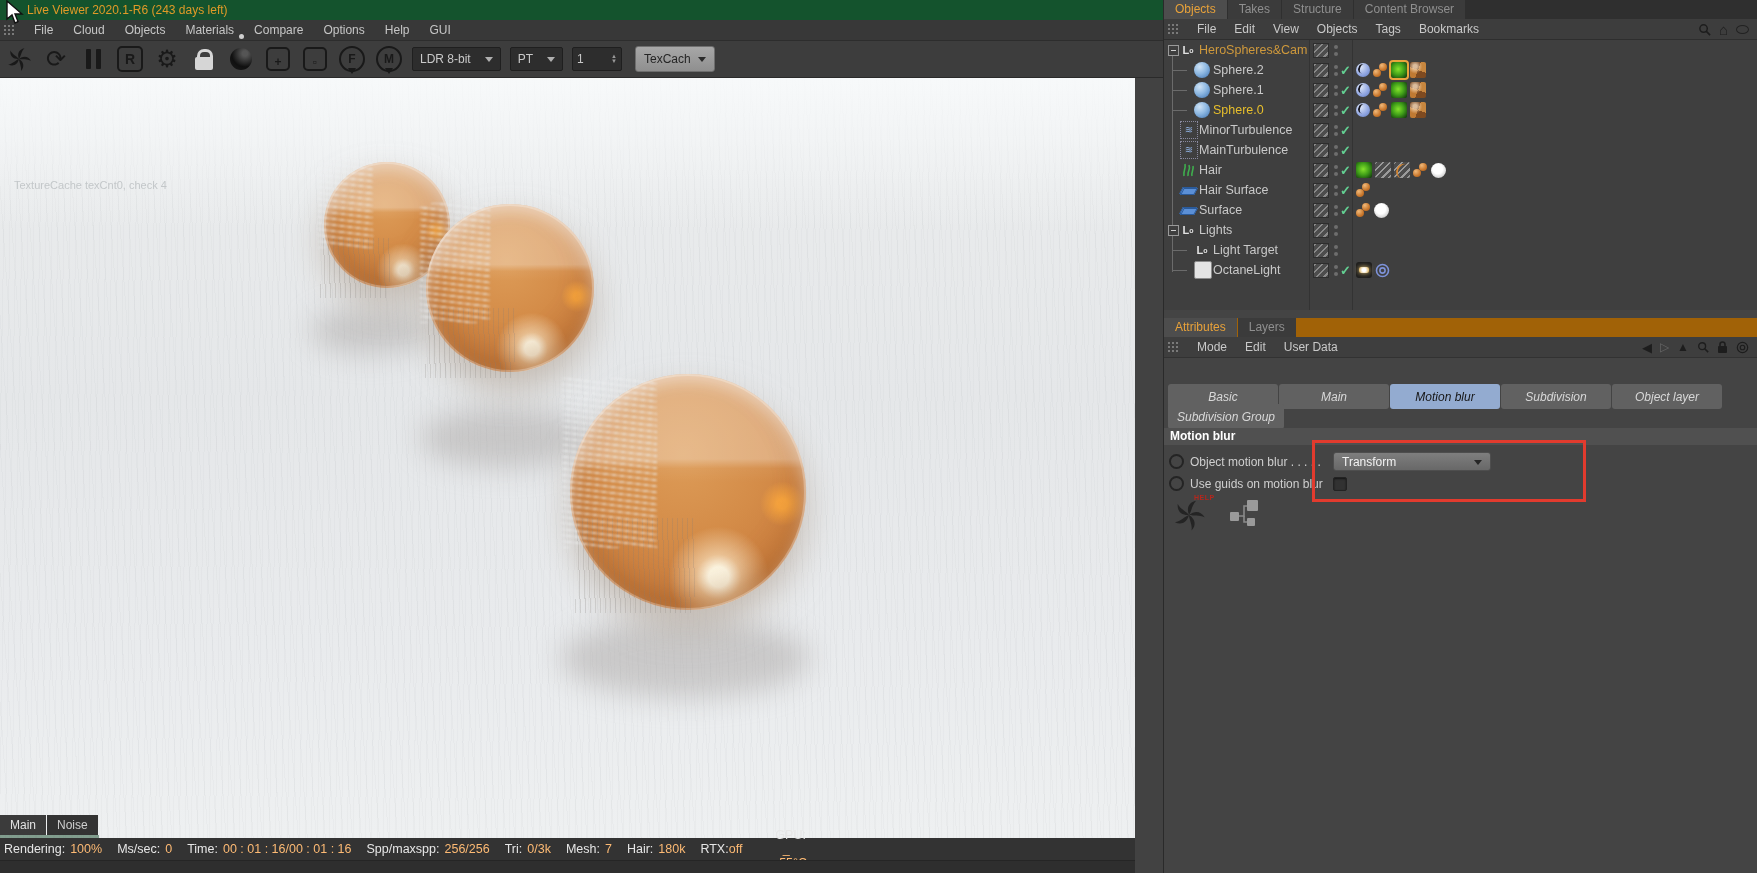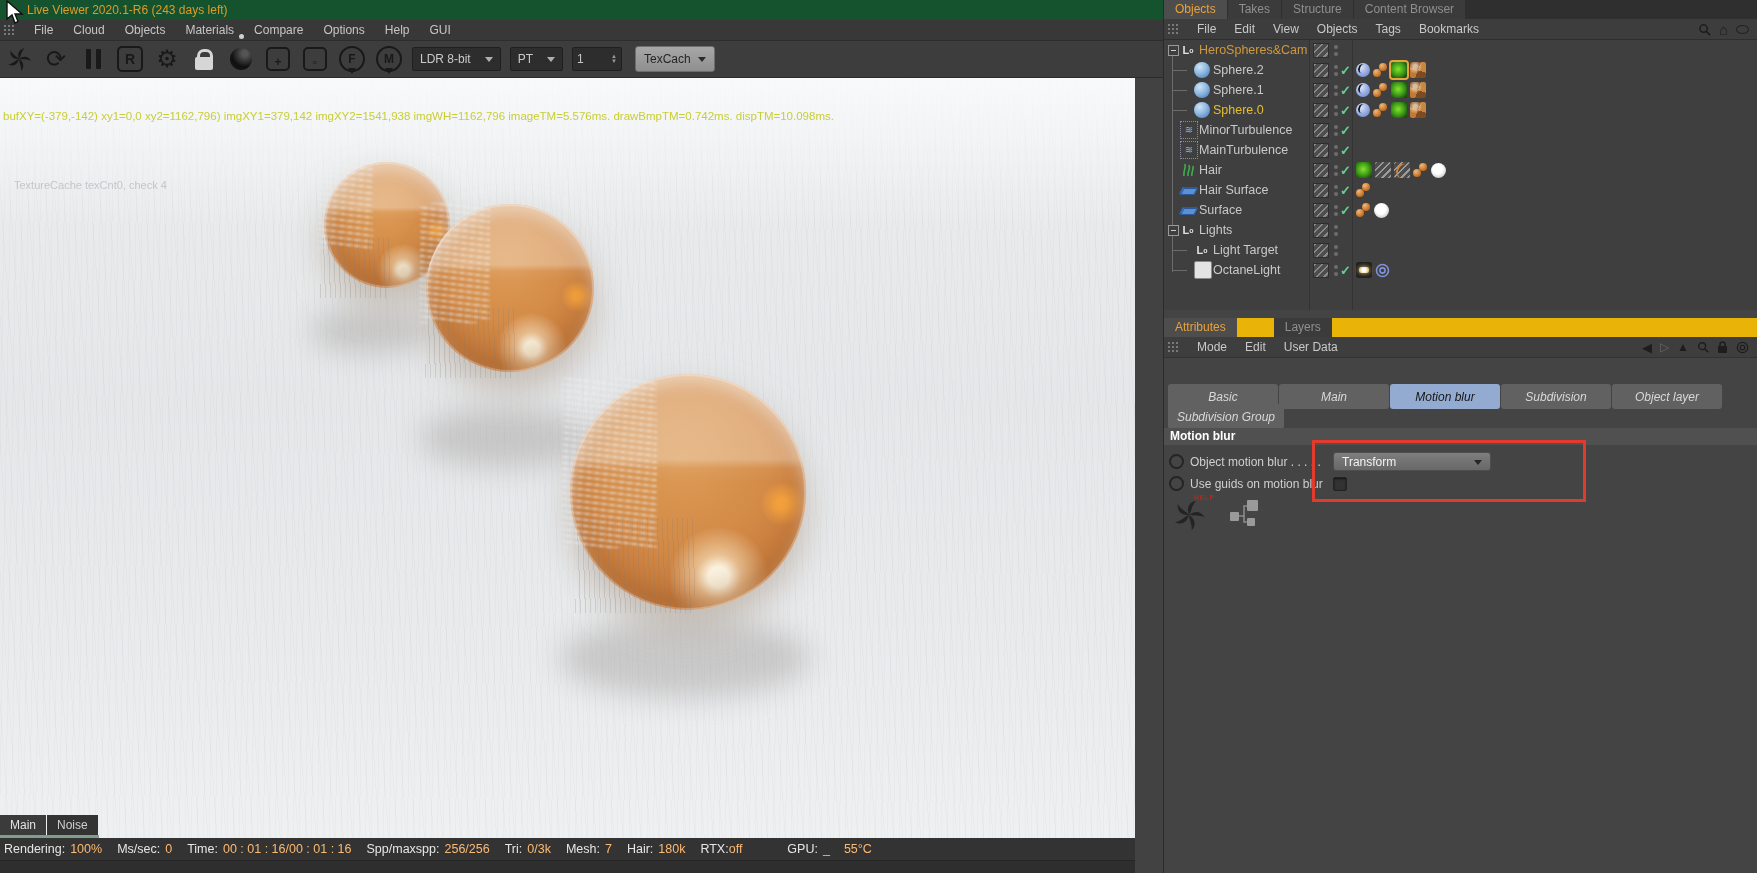--- a/index.html
+++ b/index.html
@@ -163,21 +163,21 @@
       border-left:2px solid #d8862f;border-radius:50%;transform:rotate(20deg);}
   .t-fluffy{width:15px;height:15px;border-radius:50%;
       background:radial-gradient(circle at 45% 40%,#ffffff 0 40%,#d8d8d8 68%,rgba(190,190,190,0) 100%);
       filter:blur(.4px);}
   .t-light{width:16px;height:16px;background:#1d1d1d;border-radius:3px;position:relative;}
   .t-light:after{content:"";position:absolute;left:3px;top:5px;width:10px;height:6px;border-radius:2px;
       background:radial-gradient(circle,#fff 0 30%,#e2bd72 80%);box-shadow:0 0 5px #e8c87a;}
   .t-target{width:15px;height:15px;}
 
   
-  #attr-tabs{left:0;top:318px;width:100%;height:19px;background:#eab308;display:flex;gap:36px;}
+  #attr-tabs{left:0;top:318px;width:100%;height:19px;background:#a16207;display:flex;}
   #attr-menu{left:0;top:337px;width:100%;height:21px;background:#3e3e3e;border-bottom:1px solid #323232;
              display:flex;align-items:center;font-size:12px;color:#c9c9c9;box-sizing:border-box;}
   #attr-title{left:0;top:360px;width:100%;height:22px;display:flex;align-items:center;font-size:12.5px;color:#dadada;gap:7px;padding-left:5px;box-sizing:border-box;}
   .tagball{width:18px;height:18px;background:#262626;border-radius:3px;display:flex;align-items:center;justify-content:center;}
   .tagball i{width:12px;height:12px;border-radius:50%;
       background:radial-gradient(circle at 38% 32%,#a8e85a 0%,#56b822 55%,#1f5c10 100%);}
   .segrow{left:4px;display:flex;gap:1px;}
   .seg{width:110px;height:25px;background:#616161;color:#d8d8d8;font-size:12px;display:flex;
        align-items:center;justify-content:center;border-radius:3px;font-style:italic;}
   .seg.active{background:#93abd0;color:#161616;}
@@ -294,21 +294,20 @@
     <div class="sphere" style="left:426px;top:126px;width:168px;height:168px;"></div>
     <div class="sphere" style="left:570px;top:296px;width:236px;height:236px;"></div>
 
     <div class="wisp" style="left:320px;top:160px;width:70px;height:60px;"></div>
     <div class="wisp" style="left:425px;top:230px;width:90px;height:70px;"></div>
     <div class="wisp" style="left:575px;top:440px;width:120px;height:95px;"></div>
     <div class="fuzz" style="left:318px;top:80px;width:55px;height:90px;"></div>
     <div class="fuzz" style="left:420px;top:125px;width:70px;height:120px;"></div>
     <div class="fuzz" style="left:562px;top:300px;width:95px;height:170px;"></div>
 
-    <div id="dbg">bufXY=(-379,-142)  xy1=0,0 xy2=1162,796)  imgXY1=379,142 imgXY2=1541,938  imgWH=1162,796   imageTM=5.576ms.   drawBmpTM=0.742ms.   dispTM=10.098ms.</div>
     <div id="cacheline">TextureCache texCnt0, check 4</div>
 
     <div id="vp-tabs">
       <span class="vp-tab">Main</span>
       <span class="vp-tab second">Noise</span>
     </div>
   </div>
 
   <div id="statusbar" class="abs">
     <span class="st">
@@ -336,21 +335,21 @@
         <span class="val">7</span>
       </span>
     <span class="st">
         <span class="lbl">Hair:</span>
         <span class="val">180k</span>
       </span>
     <span class="st tight">
         <span class="lbl">RTX:</span>
         <span class="val">off</span>
       </span>
-    <span class="st" style="margin-left:30px;">
+    <span class="st" style="margin-left:18px;flex-direction:column;">
         <span class="lbl">GPU:</span>
         <span class="val" style="margin-right:14px;">_</span>
         <span class="val">55°C</span>
       </span>
   </div>
   <div id="bottomstrip" class="abs"></div>
 </div>
 
 <div id="gapcol" class="abs"></div>
 

